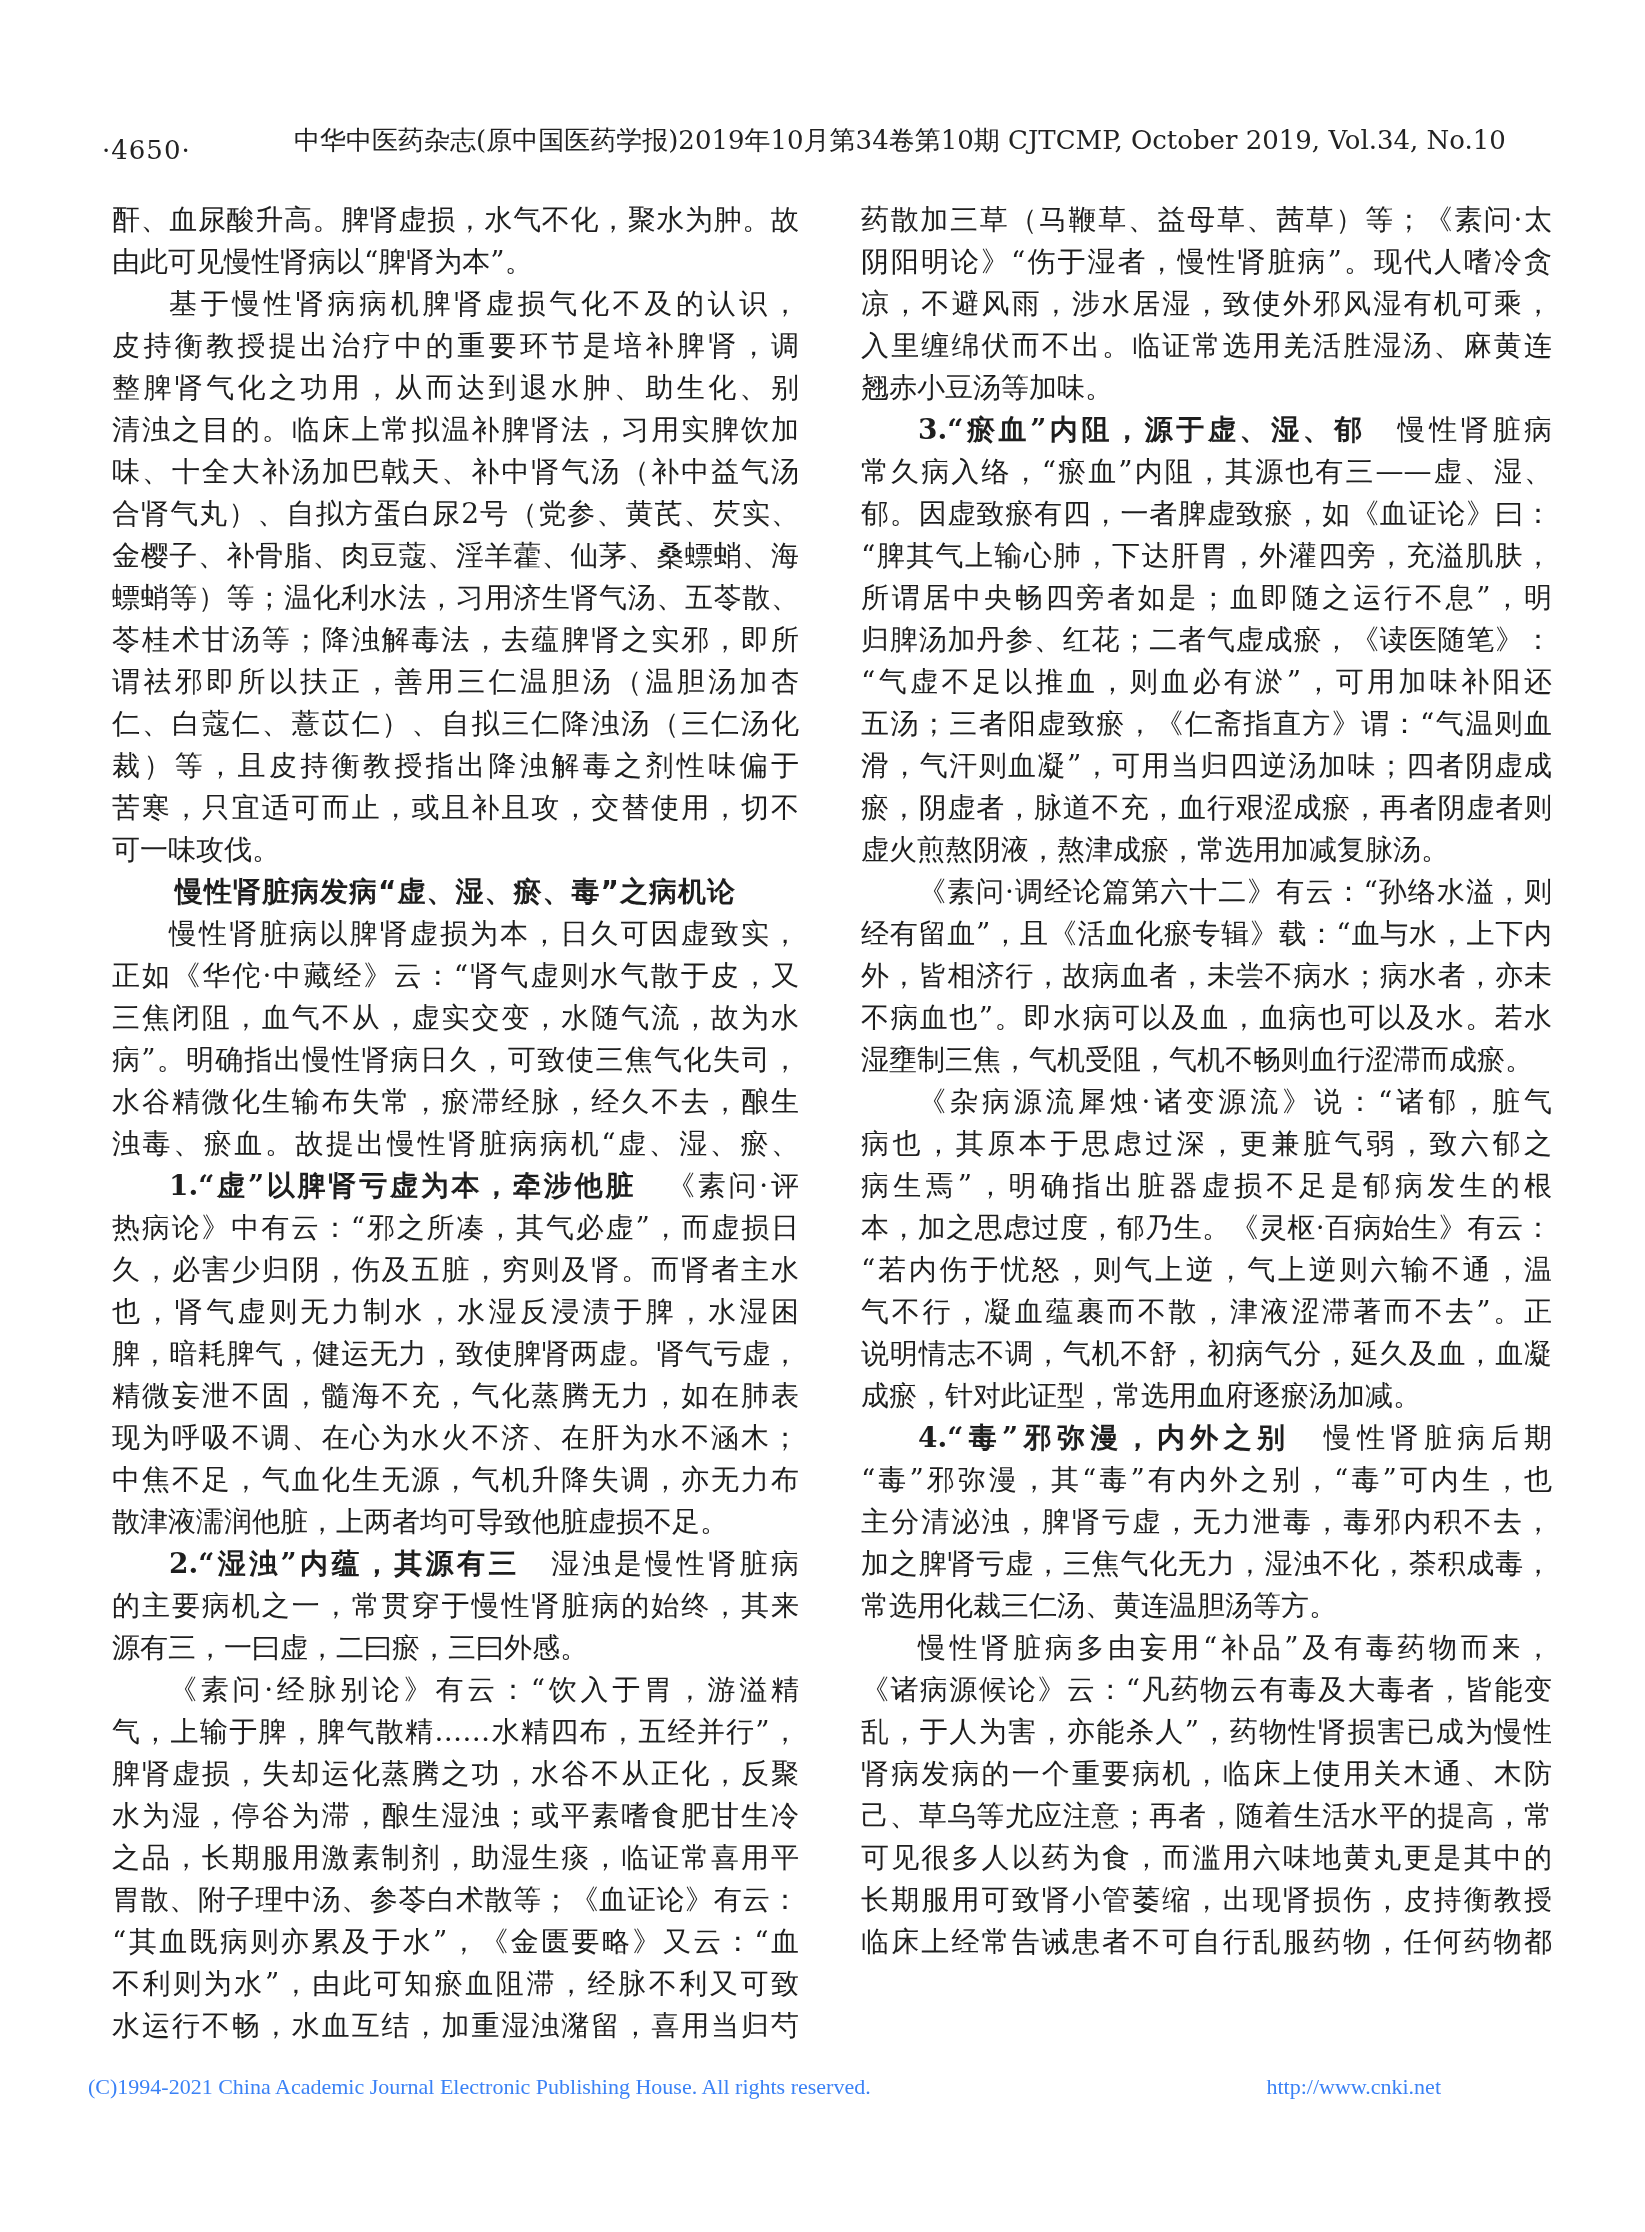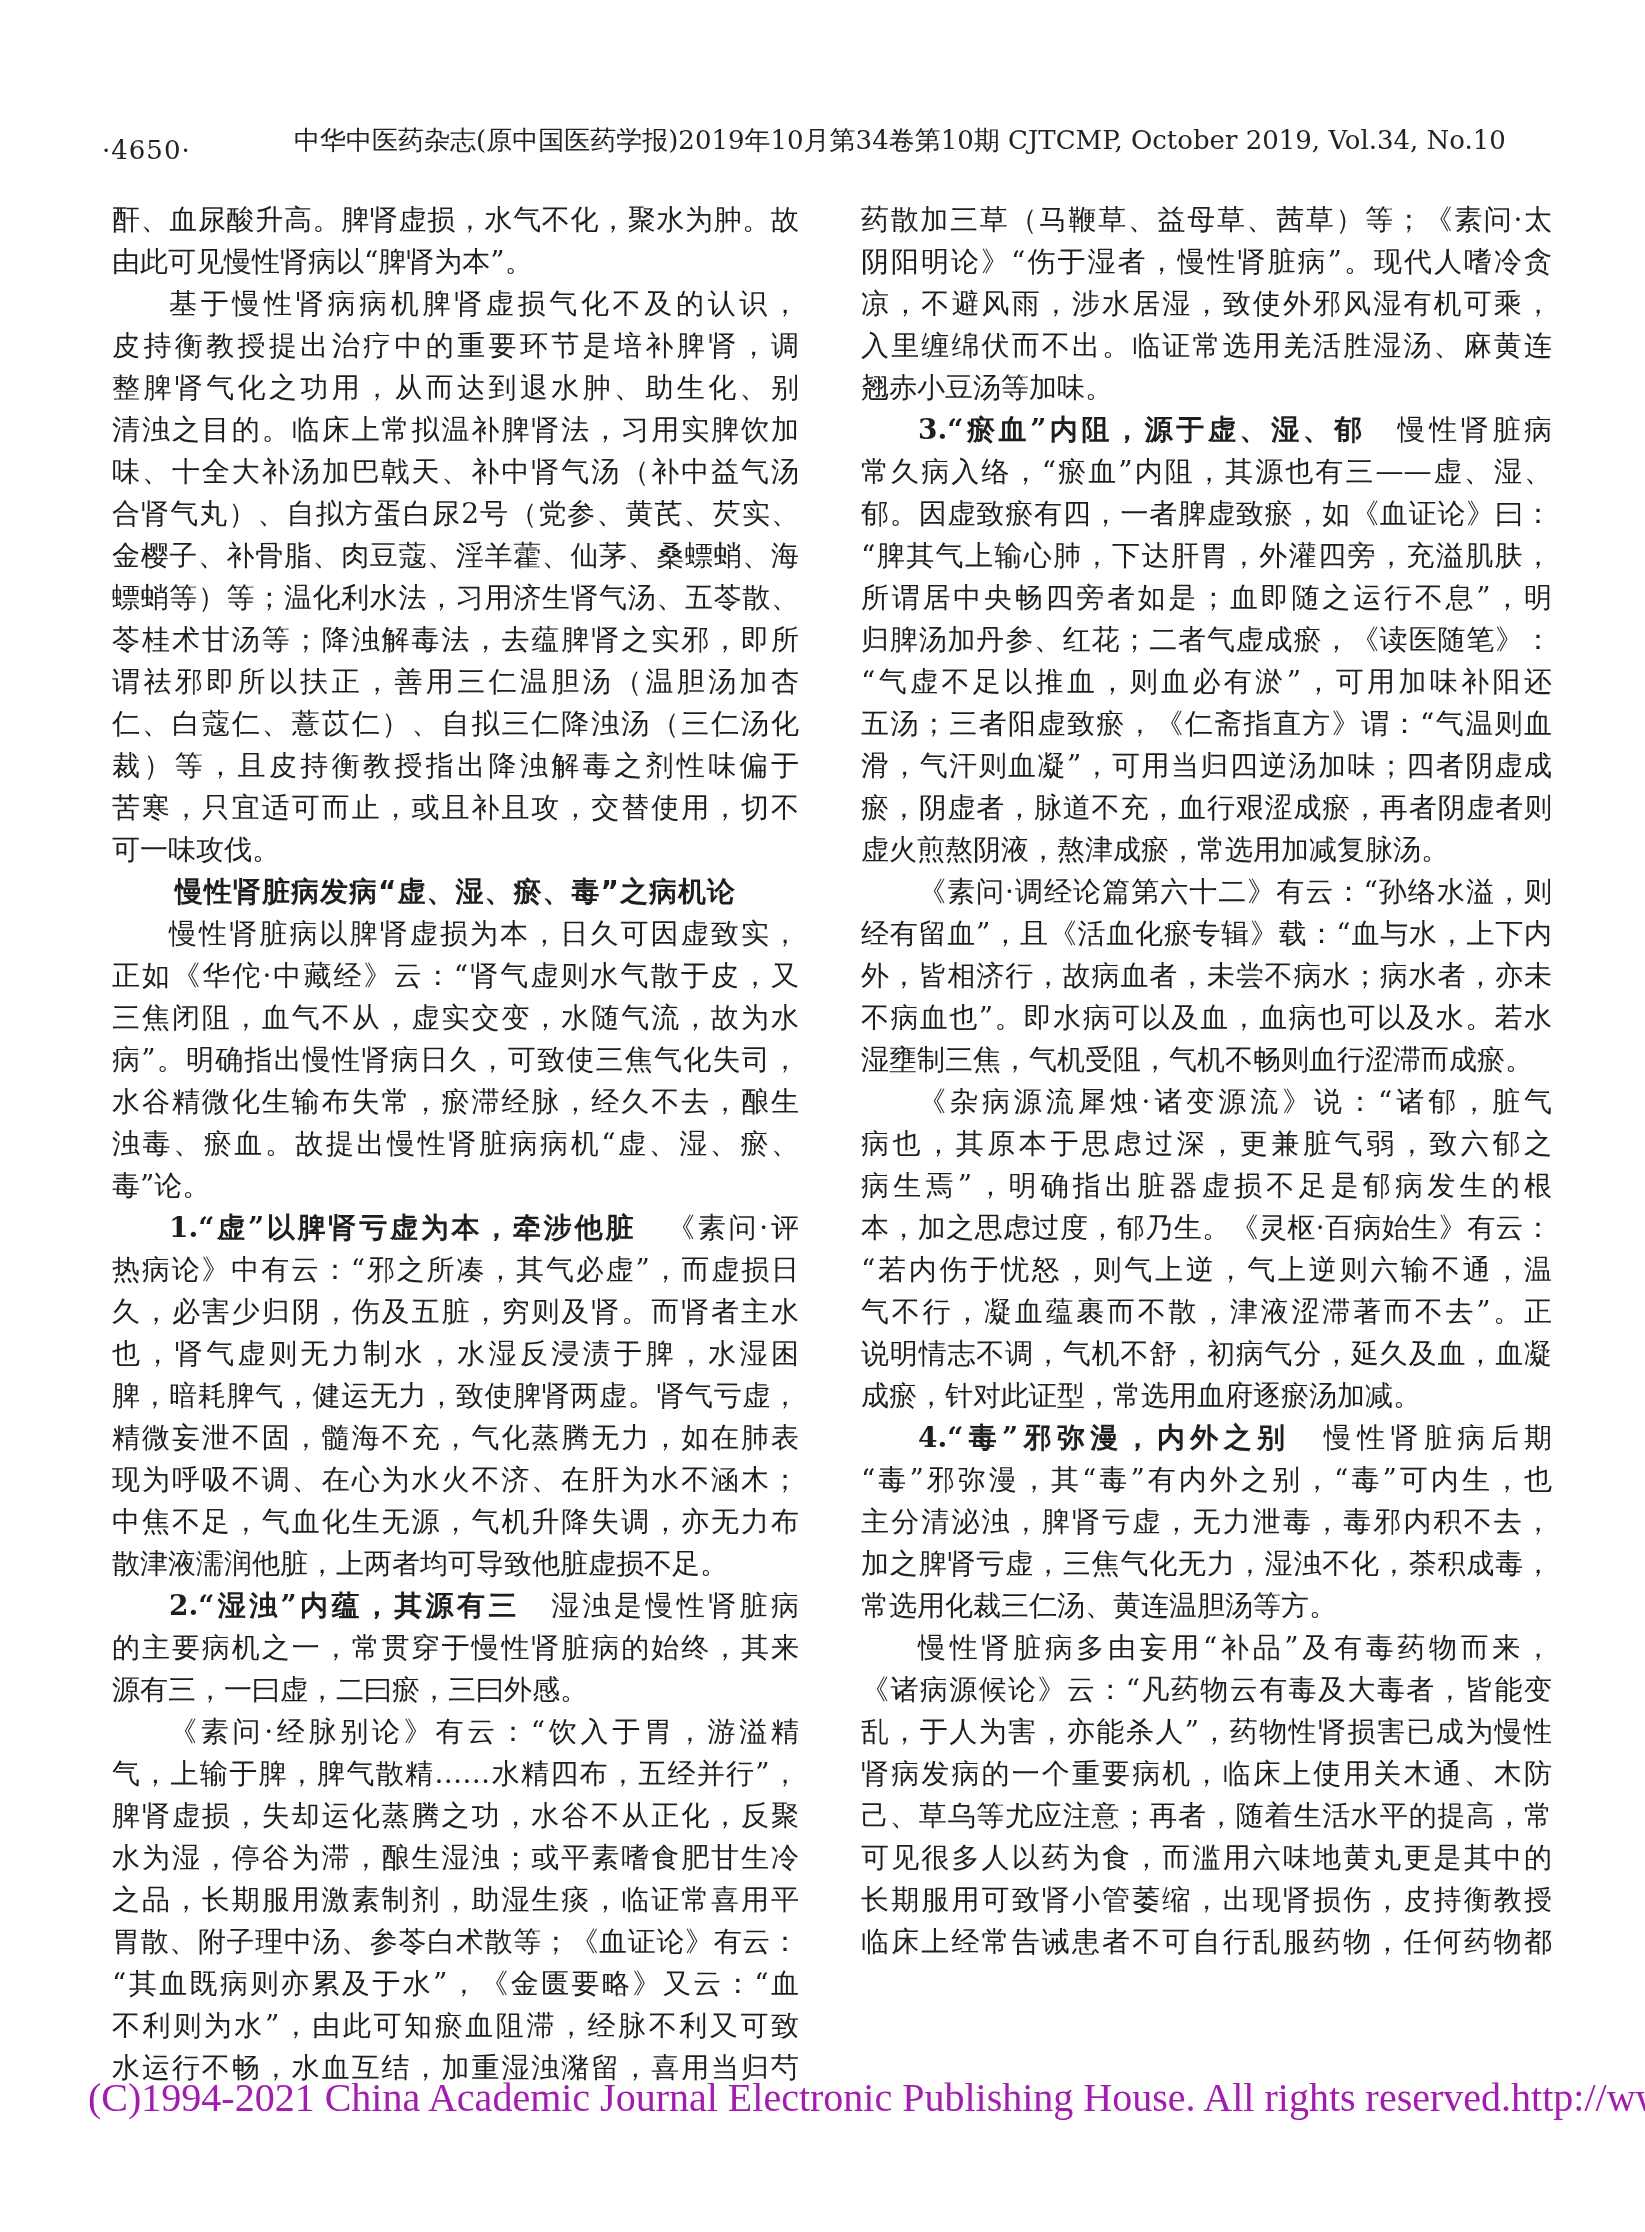--- a/index.html
+++ b/index.html
@@ -25,21 +25,21 @@
   .line.heading {
     font-weight:700; font-family:"DejaVu Sans","Liberation Sans",sans-serif;
     font-size:28px; text-align:center; text-align-last:center; text-indent:0;
     letter-spacing:1px;
   }
   .lead { font-weight:700; }
 
   .watermark {
     position:absolute; top:2074px; left:88px; width:1353px;
     display:flex; justify-content:space-between; align-items:baseline;
-    color:#a21caf; font-size:40px; white-space:nowrap;
+    color:#3b82f6; font-size:22px; white-space:nowrap;
     font-family:"Liberation Serif","DejaVu Serif",serif;
   }
 </style>
 </head>
 <body>
 
 <div class="page">
 
   <div class="header">
     <span class="page-num">·4650·</span>
@@ -64,21 +64,20 @@
         <div class="line">裁）等，且皮持衡教授指出降浊解毒之剂性味偏于</div>
         <div class="line">苦寒，只宜适可而止，或且补且攻，交替使用，切不</div>
         <div class="line end">可一味攻伐。</div>
         <div class="line heading">慢性肾脏病发病“虚、湿、瘀、毒”之病机论</div>
         <div class="line indent">慢性肾脏病以脾肾虚损为本，日久可因虚致实，</div>
         <div class="line">正如《华佗·中藏经》云：“肾气虚则水气散于皮，又</div>
         <div class="line">三焦闭阻，血气不从，虚实交变，水随气流，故为水</div>
         <div class="line">病”。明确指出慢性肾病日久，可致使三焦气化失司，</div>
         <div class="line">水谷精微化生输布失常，瘀滞经脉，经久不去，酿生</div>
         <div class="line">浊毒、瘀血。故提出慢性肾脏病病机“虚、湿、瘀、</div>
-        <div class="line end">毒”论。</div>
         <div class="line indent"><span class="lead">1.“虚”以脾肾亏虚为本，牵涉他脏</span>　《素问·评</div>
         <div class="line">热病论》中有云：“邪之所凑，其气必虚”，而虚损日</div>
         <div class="line">久，必害少归阴，伤及五脏，穷则及肾。而肾者主水</div>
         <div class="line">也，肾气虚则无力制水，水湿反浸渍于脾，水湿困</div>
         <div class="line">脾，暗耗脾气，健运无力，致使脾肾两虚。肾气亏虚，</div>
         <div class="line">精微妄泄不固，髓海不充，气化蒸腾无力，如在肺表</div>
         <div class="line">现为呼吸不调、在心为水火不济、在肝为水不涵木；</div>
         <div class="line">中焦不足，气血化生无源，气机升降失调，亦无力布</div>
         <div class="line end">散津液濡润他脏，上两者均可导致他脏虚损不足。</div>
         <div class="line indent"><span class="lead">2.“湿浊”内蕴，其源有三</span>　湿浊是慢性肾脏病</div>

